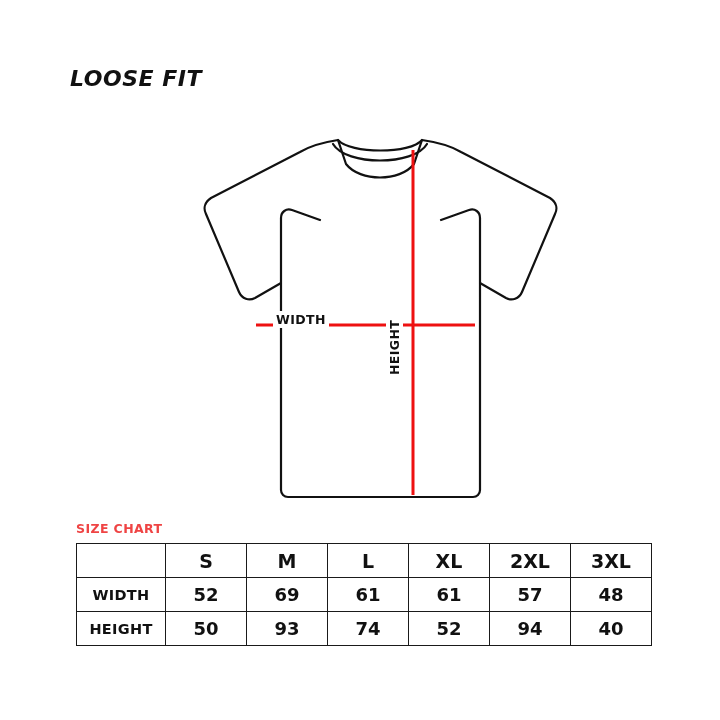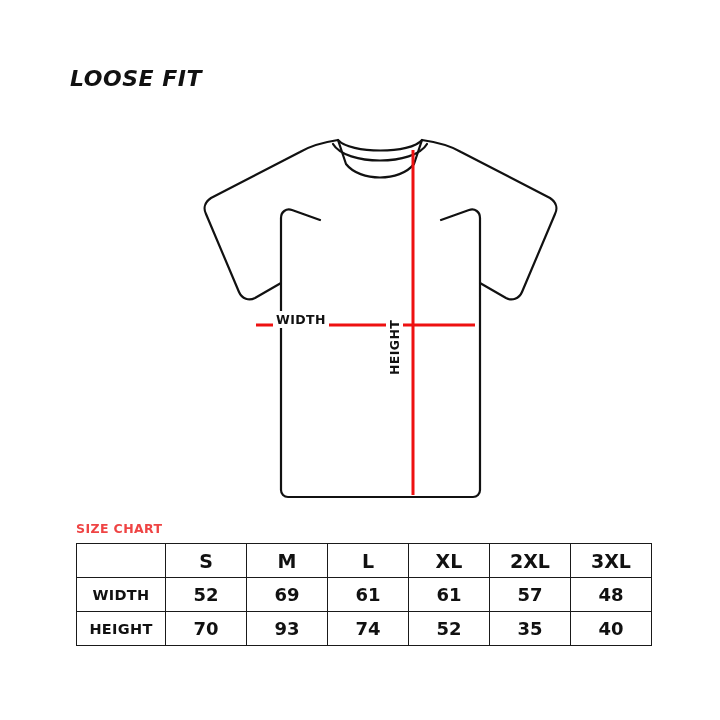--- a/index.html
+++ b/index.html
@@ -180,23 +180,23 @@
         <th class="rowhead col-head">WIDTH</th>
         <td>52</td>
         <td>69</td>
         <td>61</td>
         <td>61</td>
         <td>57</td>
         <td>48</td>
       </tr>
       <tr>
         <th class="rowhead col-head">HEIGHT</th>
-        <td>70</td>
+        <td>50</td>
         <td>93</td>
         <td>74</td>
         <td>52</td>
-        <td>35</td>
+        <td>94</td>
         <td>40</td>
       </tr>
     </tbody>
   </table>
 
 </div>
 
 </body></html>

